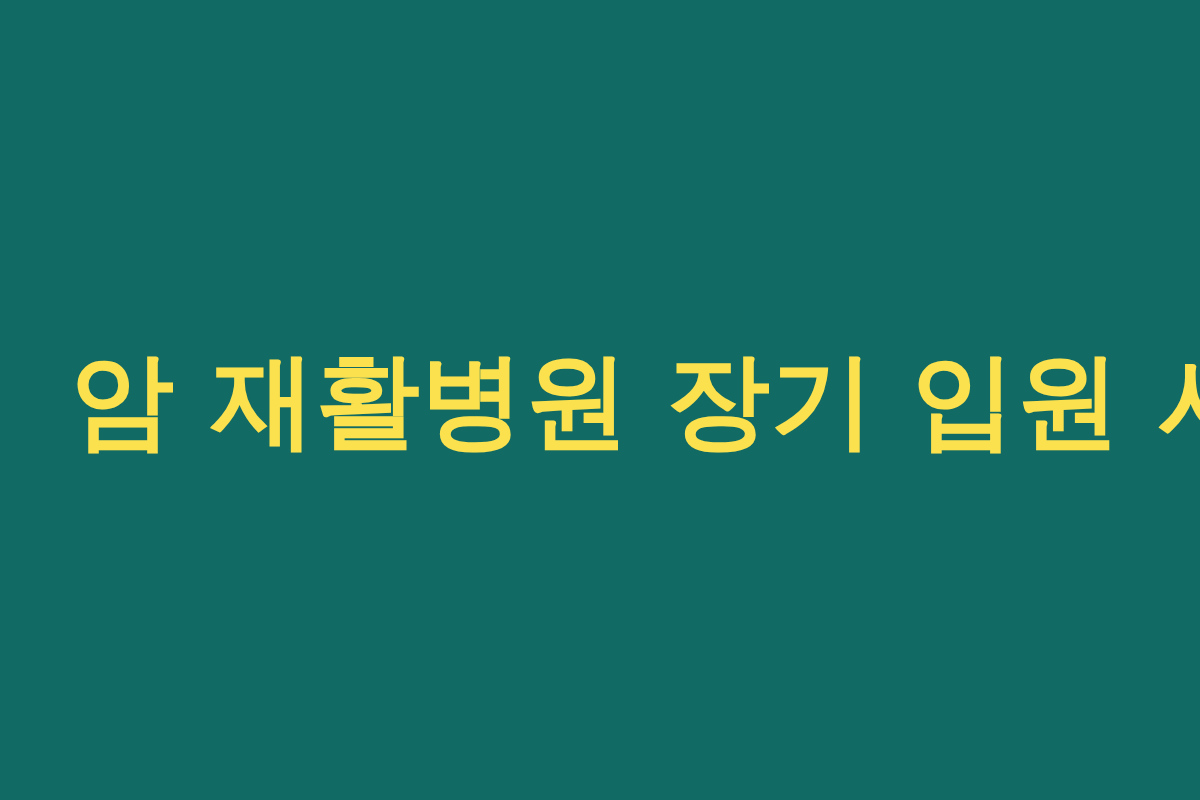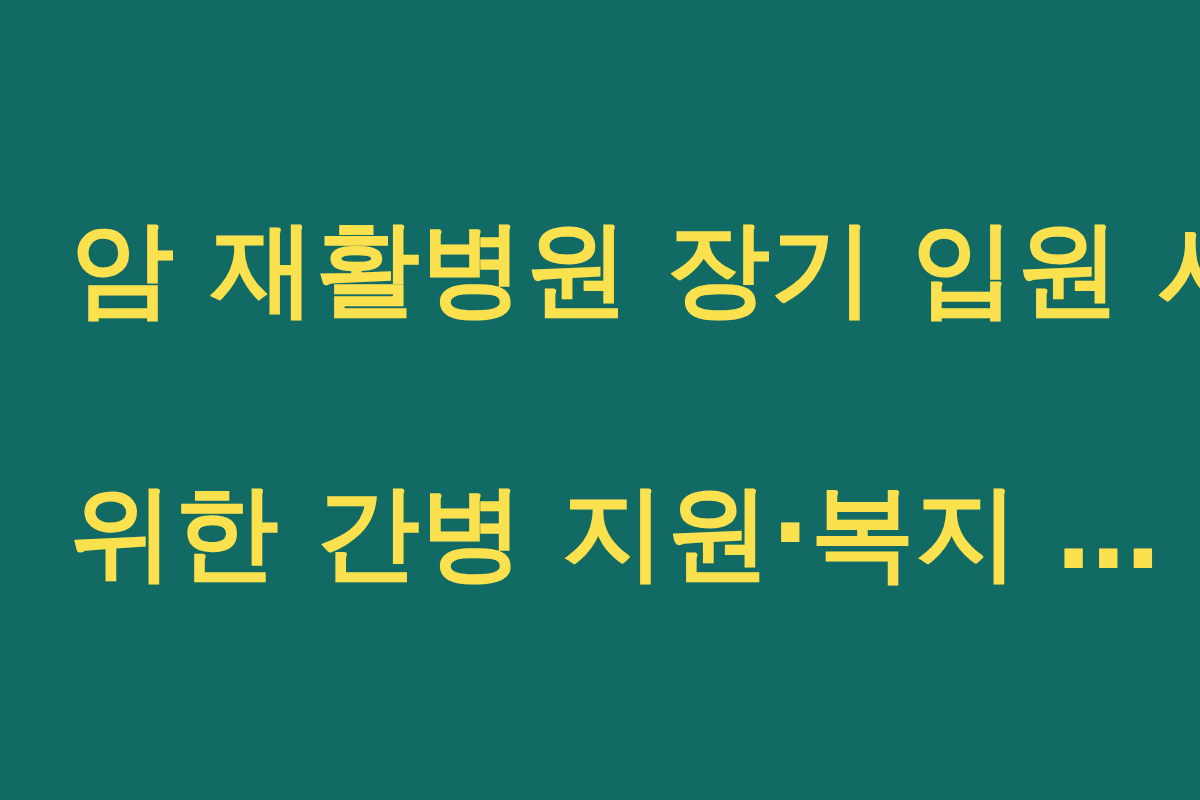--- a/index.html
+++ b/index.html
@@ -47,16 +47,15 @@
     white-space: nowrap;
   }
 </style>
 </head>
 <body>
 
 <div id="card" style="background: rgb(17, 106, 99);">
 
   <h1 id="headline" style="color: rgb(252, 225, 79); text-align: center;">
     <span class="line">암 재활병원 장기 입원 시</span>
-    <span class="line">위한 간병 지원·복지 …</span>
   </h1>
 
 </div>
 
 </body></html>

